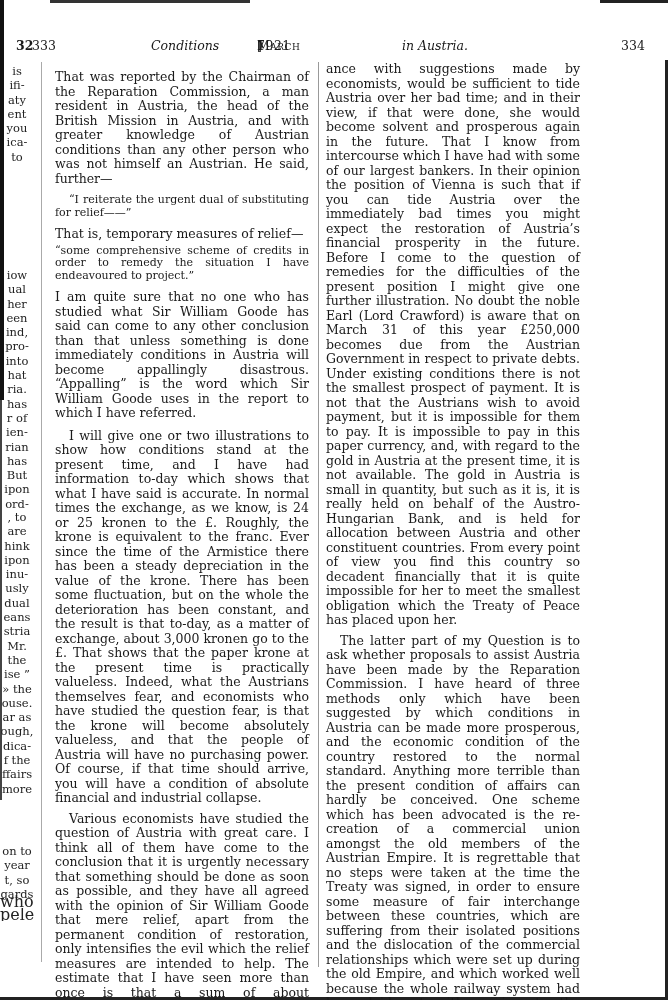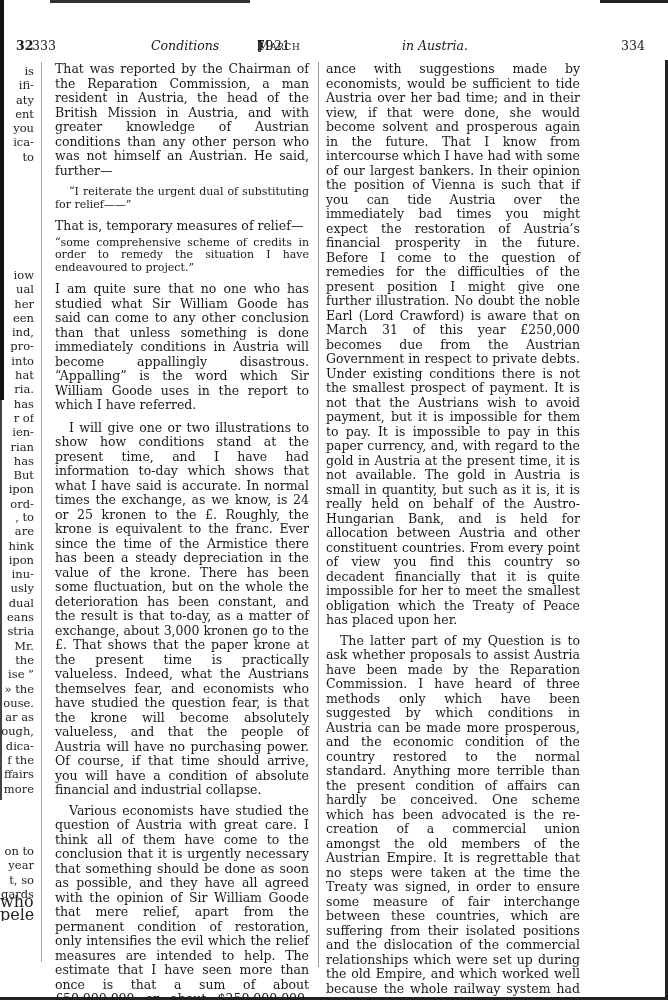--- a/index.html
+++ b/index.html
@@ -20,36 +20,36 @@
   .h-left { left: 32px; font-weight: normal; }
   .h-cond { left: 151px; font-style: italic; }
   .h-date { left: 257px; letter-spacing: 0.5px; }
   .h-date .sc { font-variant: small-caps; }
   .h-aust { left: 402px; font-style: italic; }
   .h-right { left: 621px; }
   .frag {
     position: absolute; left: 0; width: 34px; text-align: right;
     font-size: 11.5px; line-height: 14.3px; color: #222;
   }
-  .frag div { white-space: nowrap; overflow: hidden; }
+  .frag div { white-space: nowrap; overflow: hidden; text-align: center; }
   .frag.small { font-size: 16px; line-height: 13px; text-decoration: underline; }
   .rule { position: absolute; left: 41px; top: 62px; width: 1px; height: 900px; background: #aaa; }
   .rule2 { position: absolute; left: 318px; top: 62px; width: 1px; height: 905px; background: #999; }
   .col {
     position: absolute; top: 62px; font-size: 12.5px; line-height: 14.5px;
     text-align: justify; hyphens: manual;
   }
   .col.left { left: 55px; width: 254px; }
   .col.right { left: 326px; width: 254px; }
   .col p { margin: 0 0 6px 0; }
   .col p.indent { text-indent: 14px; }
   .col p.quote { font-size: 11px; line-height: 12.5px; margin: 3px 0 8px 0; }
   .col p.quote.ind { text-indent: 14px; }
   .col p.noind { text-indent: 0; }
-  .col p.cont { margin-bottom: 8px; }
+  .col p.cont { margin-bottom: 8px; margin-top: 8px; }
 </style>
 </head>
 <body>
 
 <div class="topbar"></div>
 <div class="topbar2"></div>
 <div class="leftedge"></div>
 <div class="leftedge2"></div>
 <div class="rightedge"></div>
 <div class="bottombar"></div>

